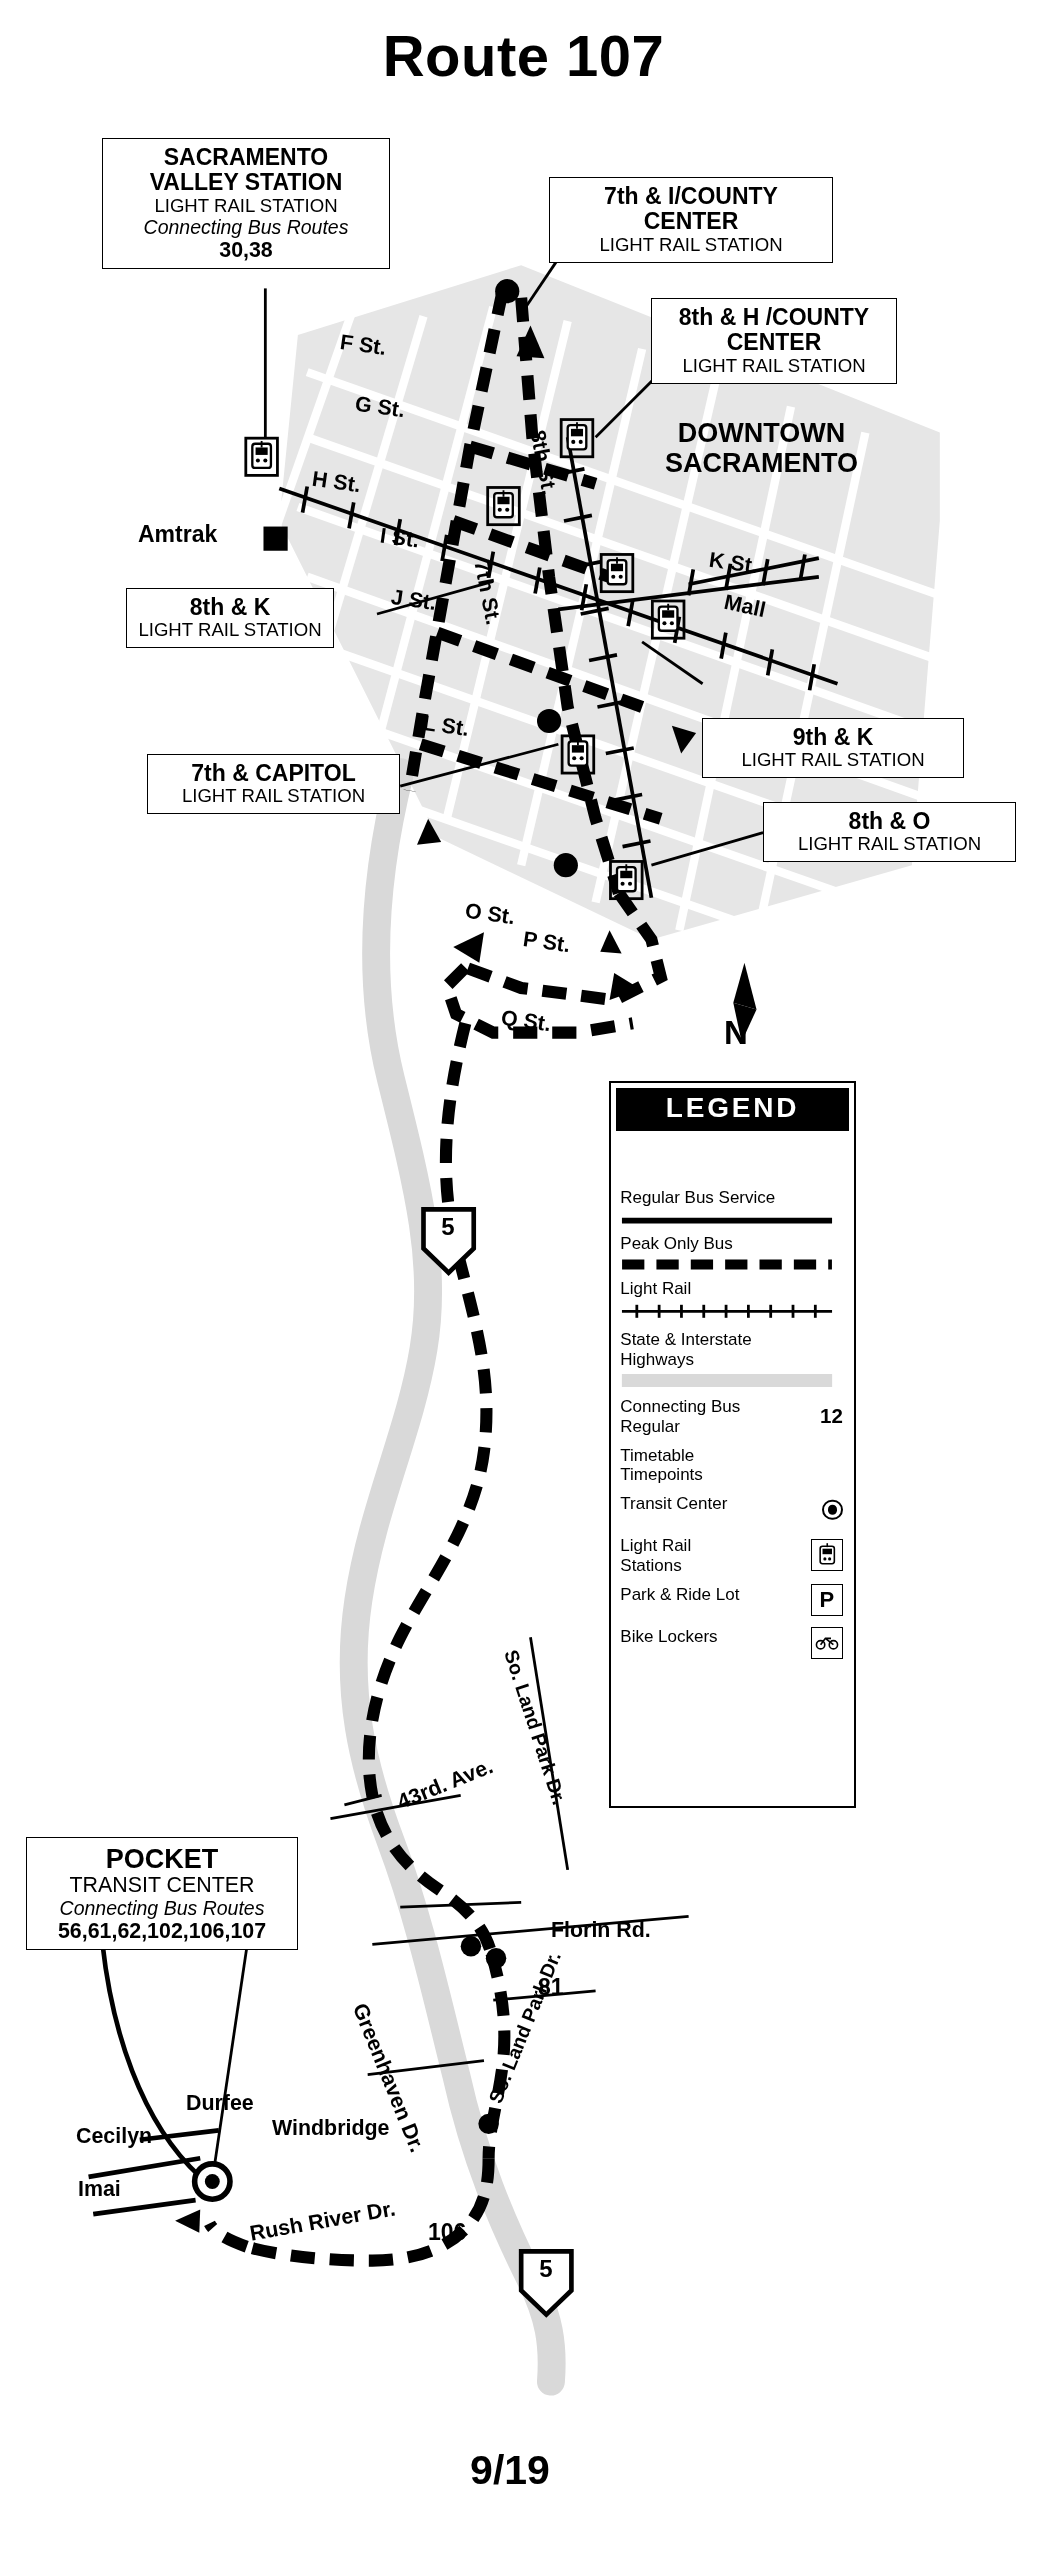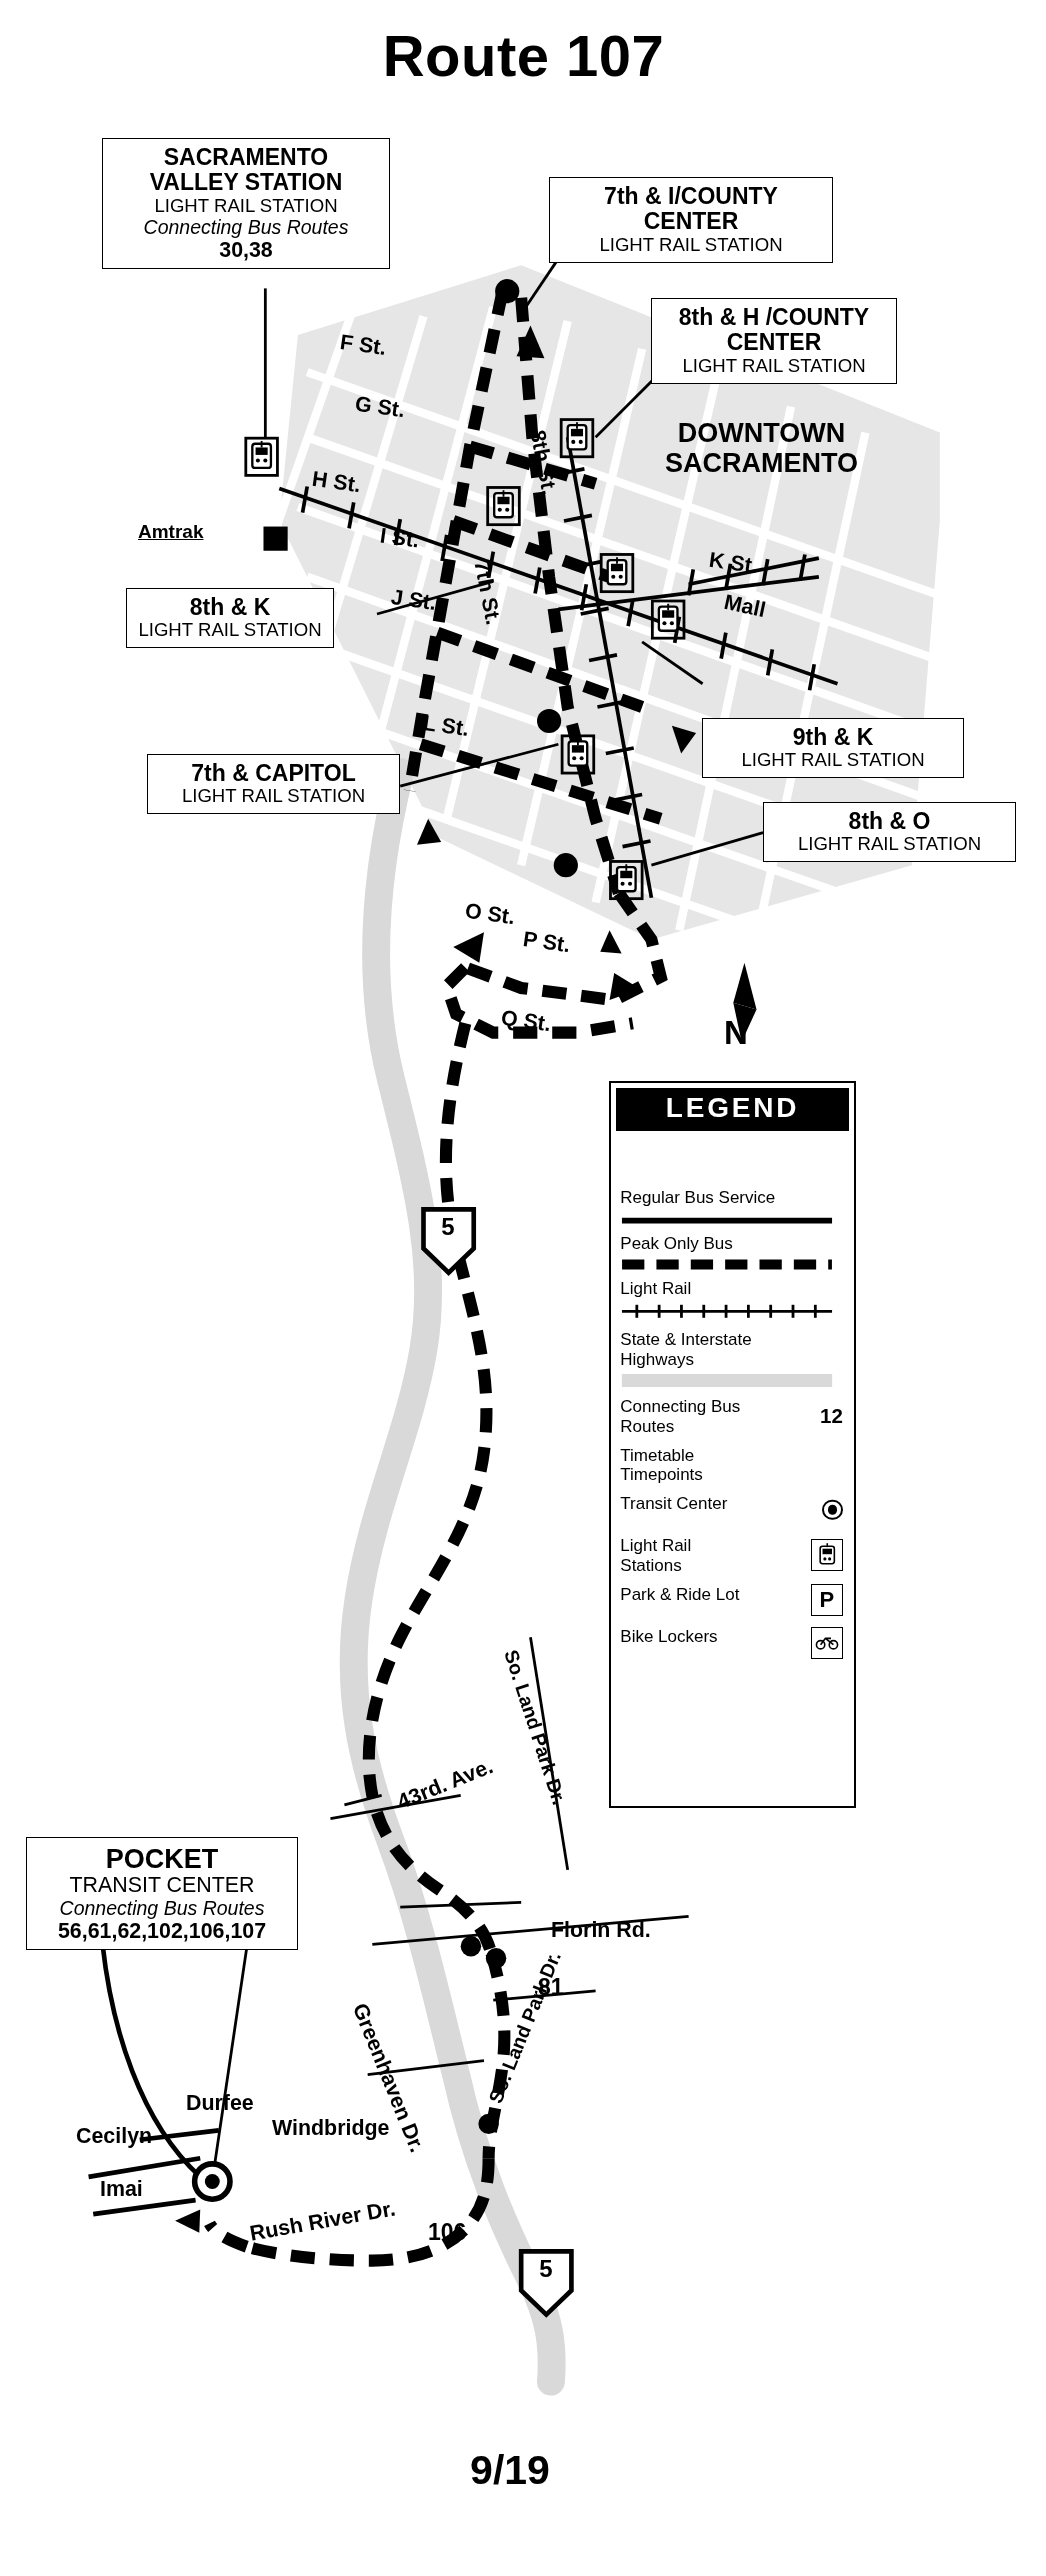--- a/index.html
+++ b/index.html
@@ -87,23 +87,22 @@
   .downtown {
     position: absolute;
     font-size: 27px;
     font-weight: bold;
     text-align: center;
     line-height: 1.1;
     white-space: nowrap;
   }
   .amtrak {
     position: absolute;
-    font-size: 19px;
-    font-weight: bold;
-    text-decoration: underline;
+    font-size: 23px;
+    font-weight: bold;
   }
   .ncompass {
     position: absolute;
     font-size: 33px;
     font-weight: bold;
   }
   
   .legend {
     position: absolute;
     left: 609px;
@@ -461,21 +460,21 @@
   <div class="st" style="left:549px; top:428px; transform:rotate(79deg); transform-origin:left top;">8th St.</div>
 
   <div class="st" style="left:395px; top:1772px; transform:rotate(-22deg);">43rd. Ave.</div>
   <div class="st small" style="left:521px; top:1647px; transform:rotate(72deg); transform-origin:left top;">So. Land Park Dr.</div>
   <div class="st small" style="left:484px; top:2098px; transform:rotate(-68deg); transform-origin:left top;">So. Land Park Dr.</div>
   <div class="st" style="left:551px; top:1918px;">Florin Rd.</div>
   <div class="st" style="left:370px; top:2000px; transform:rotate(68deg); transform-origin:left top;">Greenhaven Dr.</div>
   <div class="st" style="left:272px; top:2116px;">Windbridge</div>
   <div class="st" style="left:186px; top:2091px;">Durfee</div>
   <div class="st" style="left:76px; top:2124px;">Cecilyn</div>
-  <div class="st" style="left:100px; top:2177px;">Imai</div>
+  <div class="st" style="left:78px; top:2177px;">Imai</div>
   <div class="st" style="left:249px; top:2209px; transform:rotate(-10deg);">Rush River Dr.</div>
 
   <div class="st small" style="left:538px; top:1974px; font-size:23px;">81</div>
   <div class="st small" style="left:428px; top:2219px; font-size:23px;">106</div>
 
   <div class="hwy-label" style="left:423px; top:1213px; width:50px;">5</div>
   <div class="hwy-label" style="left:521px; top:2255px; width:50px;">5</div>
 
   <div class="downtown" style="left:665px; top:419px;">
     <span>DOWNTOWN</span><br>
@@ -536,21 +535,21 @@
         <div class="lg-sample" style="height:15px">
           <svg width="214" height="15" viewBox="0 0 230 16">
               <line x1="2" y1="8" x2="228" y2="8" stroke="#d9d9d9" stroke-width="14"></line>
             </svg>
         </div>
       </div>
 
       <div class="lg-row">
         <div class="lg-label">
           <span>Connecting Bus</span><br>
-          <span>Routes</span>
+          <span>Regular</span>
         </div>
         <span class="lg-inline lg-num">12</span>
       </div>
 
       <div class="lg-row">
         <div class="lg-label">
           <span>Timetable</span><br>
           <span>Timepoints</span>
         </div>
         <span class="lg-inline"><span class="dot-black"></span></span>

